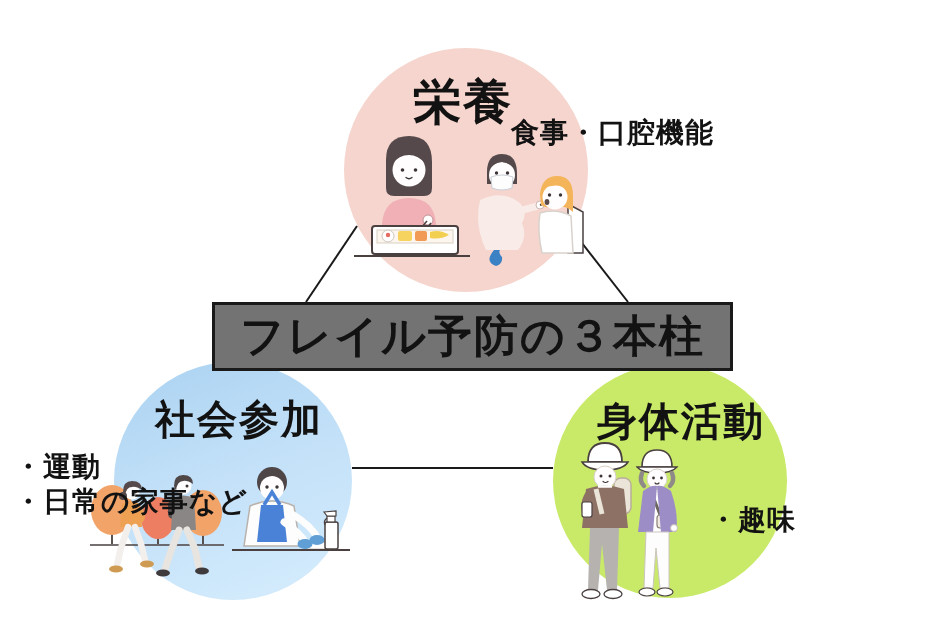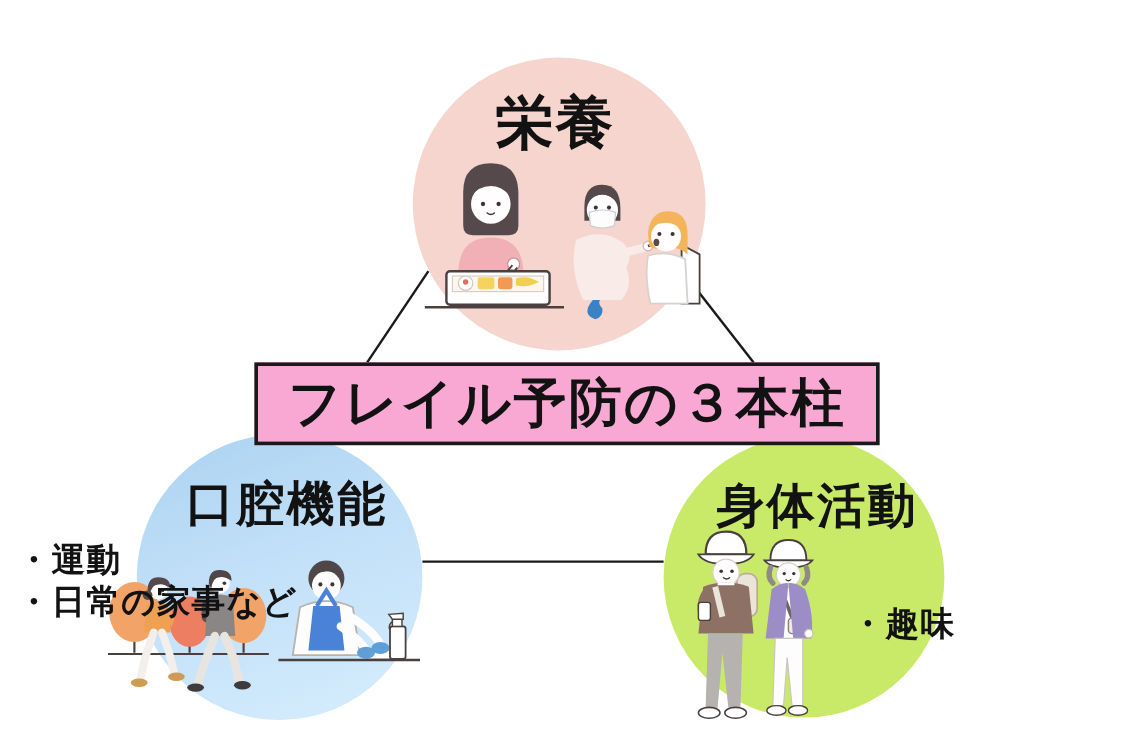--- a/index.html
+++ b/index.html
@@ -9,21 +9,21 @@
   }
   .circle{position:absolute;border-radius:50%;z-index:0;}
   .circle-nutrition{left:344px;top:48px;width:244px;height:244px;background:#f5d5cd;}
   .circle-physical{left:114px;top:362px;width:238px;height:238px;
     background:linear-gradient(160deg,#aad2f1 0%,#c2e0f8 45%,#d6edfd 100%);}
   .circle-social{left:553px;top:364px;width:234px;height:234px;background:#c9ea68;}
   .connectors{position:absolute;left:0;top:0;z-index:1;pointer-events:none;}
   .illustration{position:absolute;z-index:2;}
   .center-box{
     position:absolute;left:212px;top:302px;width:521px;height:69px;box-sizing:border-box;
-    background:#f9a8d4;border:3px solid #1a1a1a;z-index:3;
+    background:#737373;border:3px solid #1a1a1a;z-index:3;
     display:flex;align-items:center;justify-content:center;
   }
   .center-box span{font-size:44px;font-weight:600;letter-spacing:2px;white-space:nowrap;}
   .txt{position:absolute;z-index:4;white-space:nowrap;}
   .node-title{font-weight:700;letter-spacing:2px;}
   .t-nutrition{left:413px;top:70px;font-size:48px;}
   .t-nutrition-sub{left:511px;top:114px;font-size:28px;font-weight:600;letter-spacing:1px;}
   .t-physical{left:155px;top:392px;font-size:40px;}
   .t-social{left:597px;top:394px;font-size:40px;}
   .bullets{font-size:28px;font-weight:600;letter-spacing:1px;margin-top:38px;}
@@ -187,22 +187,23 @@
       <ellipse cx="89" cy="170" rx="8" ry="4" fill="#ffffff" stroke="#4a4040" stroke-width="1.2"></ellipse>
       <ellipse cx="107" cy="170" rx="8" ry="4" fill="#ffffff" stroke="#4a4040" stroke-width="1.2"></ellipse>
     </g>
   </svg>
 
   <div class="center-box">
     <span>フレイル予防の３本柱</span>
   </div>
 
   <div class="txt node-title t-nutrition">栄養</div>
-
-  <div class="txt node-title t-physical">口腔機能</div>
+  <div class="txt t-nutrition-sub">食事・口腔機能</div>
+
+  <div class="txt node-title t-physical">社会参加</div>
   <div class="txt bullets b-physical">
     <div>・運動</div>
     <div>・日常の家事など</div>
   </div>
 
   <div class="txt node-title t-social">身体活動</div>
   <div class="txt bullets b-social">
     <div>・趣味</div>
   </div>
 

